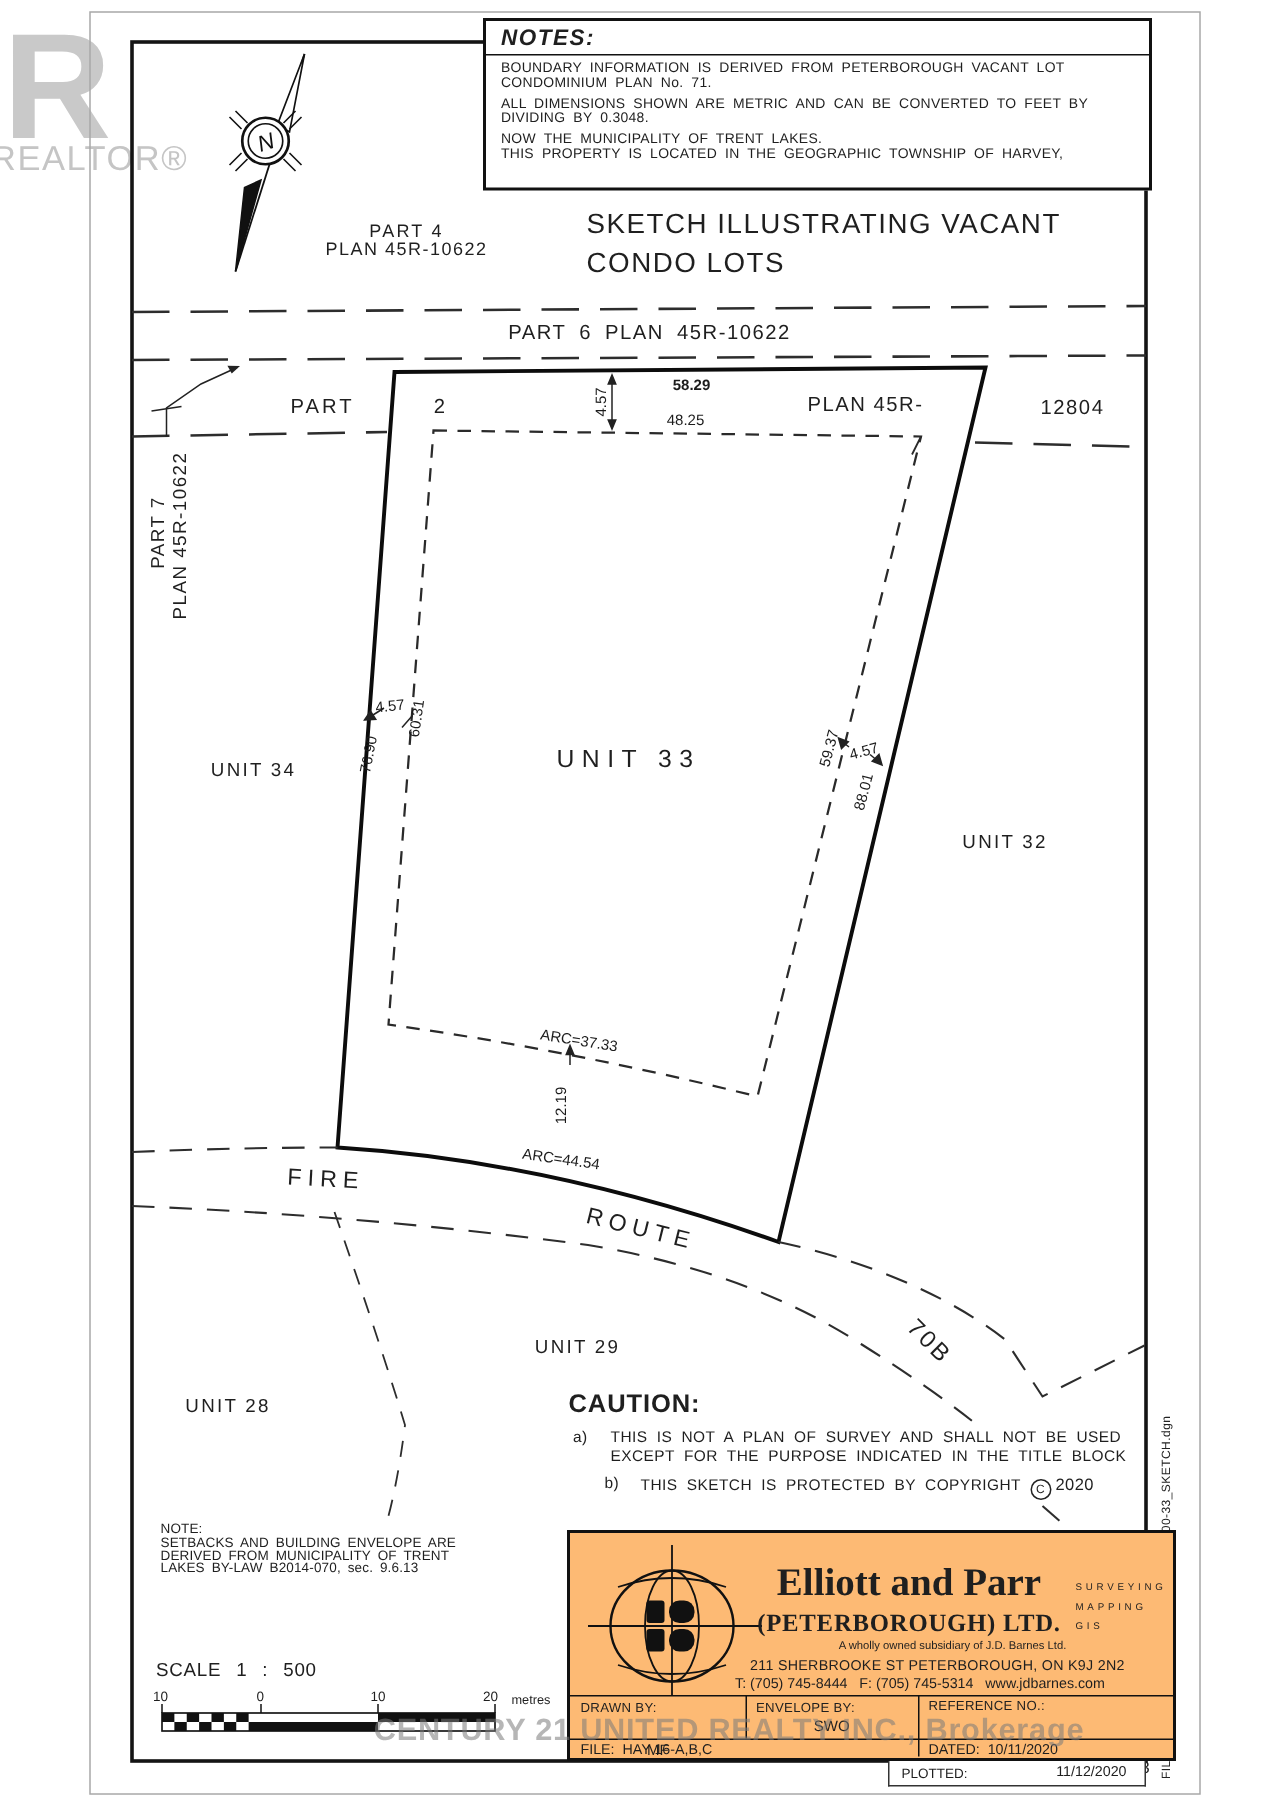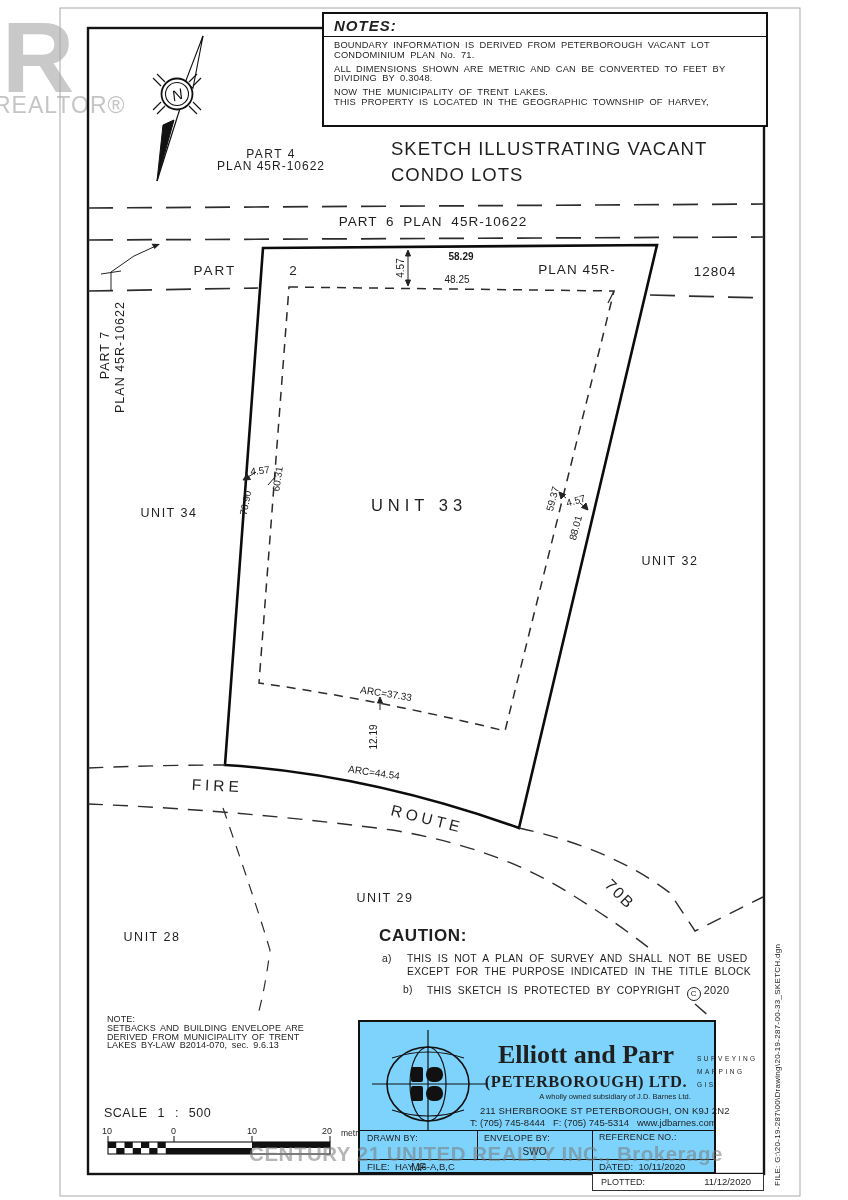--- a/index.html
+++ b/index.html
@@ -19,21 +19,21 @@
   .cau{font-size:10.3px;letter-spacing:.3px;word-spacing:3px;white-space:nowrap;}
   .ccirc{display:inline-block;width:12px;height:12px;border:1.2px solid #222;border-radius:50%;
          font-size:8px;line-height:12px;text-align:center;letter-spacing:0;
          margin:0 3px 0 6px;vertical-align:-2px;}
   
   .bnote{font-size:9px;line-height:8.8px;letter-spacing:.1px;word-spacing:2px;white-space:nowrap;}
   
   .scale-label{font-size:12.5px;word-spacing:6px;letter-spacing:.5px;}
   .tick{font-size:9px;}
   
-  .tblock{position:absolute;left:358px;top:1020px;width:358px;height:154px;background:#7dd3fc;
+  .tblock{position:absolute;left:378px;top:1020px;width:406px;height:154px;background:#fdba74;
           border:2.5px solid #111;box-sizing:border-box;}
   .tb-abs{position:absolute;white-space:nowrap;}
   .serif{font-family:"Liberation Serif",serif;}
   .hline{position:absolute;left:0;right:0;border-top:1.5px solid #111;}
   .vline{position:absolute;border-left:1.5px solid #111;}
   .lbl{font-size:8.8px;letter-spacing:.2px;}
   .plotted-cell{position:absolute;left:592px;top:1174px;width:172px;height:17px;
                 border-left:1px solid #333;border-right:1px solid #333;border-bottom:1px solid #333;
                 box-sizing:border-box;background:#fff;}
   .wm-century{position:absolute;left:486px;top:1142px;transform:translateX(-50%);

